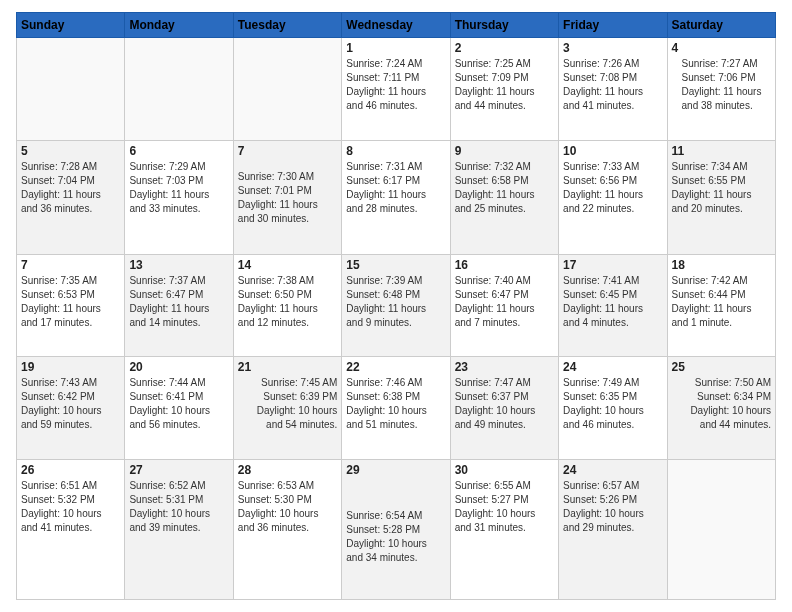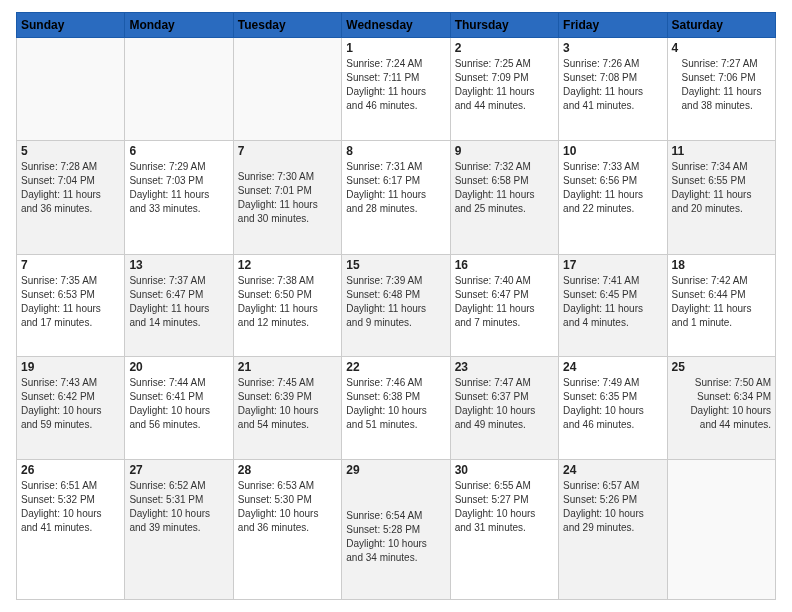--- a/index.html
+++ b/index.html
@@ -217,21 +217,21 @@
 and 17 minutes.</div>
           </td>
           <td class="shaded">
             <span class="day-number">13</span>
             <div class="cell-text" style="white-space: pre-line;">Sunrise: 7:37 AM
 Sunset: 6:47 PM
 Daylight: 11 hours
 and 14 minutes.</div>
           </td>
           <td>
-            <span class="day-number">12</span>
+            <span class="day-number">14</span>
             <div class="cell-text" style="white-space: pre-line;">Sunrise: 7:38 AM
 Sunset: 6:50 PM
 Daylight: 11 hours
 and 12 minutes.</div>
           </td>
           <td class="shaded">
             <span class="day-number">15</span>
             <div class="cell-text" style="white-space: pre-line;">Sunrise: 7:39 AM
 Sunset: 6:48 PM
 Daylight: 11 hours
@@ -269,21 +269,21 @@
           </td>
           <td>
             <span class="day-number">20</span>
             <div class="cell-text" style="white-space: pre-line;">Sunrise: 7:44 AM
 Sunset: 6:41 PM
 Daylight: 10 hours
 and 56 minutes.</div>
           </td>
           <td class="shaded">
             <span class="day-number">21</span>
-            <div class="cell-text" style="white-space: pre-line;">Sunrise: 7:45 AM
+            <div class="cell-text" style="white-space: pre-line; text-align: right;">Sunrise: 7:45 AM
 Sunset: 6:39 PM
 Daylight: 10 hours
 and 54 minutes.</div>
           </td>
           <td>
             <span class="day-number">22</span>
             <div class="cell-text" style="white-space: pre-line;">Sunrise: 7:46 AM
 Sunset: 6:38 PM
 Daylight: 10 hours
 and 51 minutes.</div>

